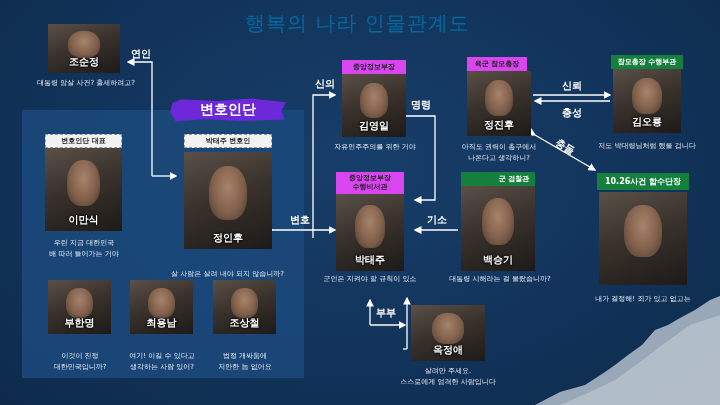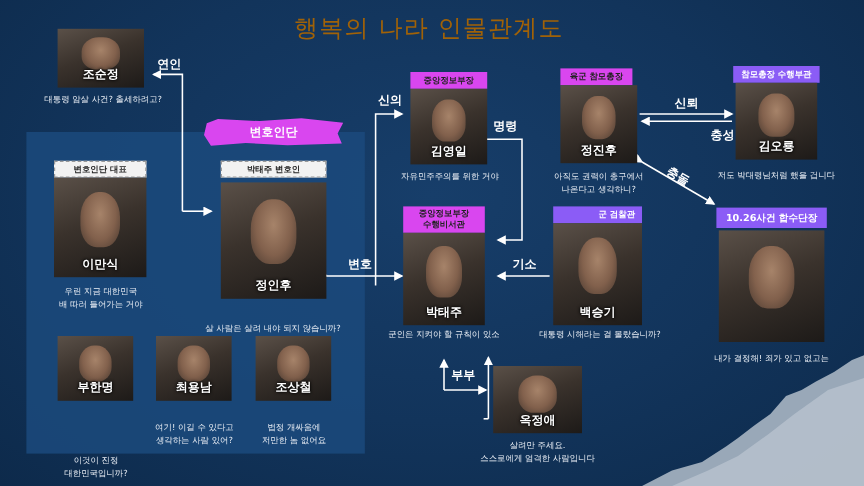--- a/index.html
+++ b/index.html
@@ -6,33 +6,33 @@
   html, body { width: 720px; height: 405px; overflow: hidden; }
   body {
     position: relative;
     background: radial-gradient(ellipse at 50% 40%, #173e6a 0%, #12345b 55%, #0d2a4b 100%);
     font-family: "DejaVu Sans", "Liberation Sans", sans-serif;
     color: #fff;
   }
   .abs { position: absolute; }
   .title {
     left: 245px; top: 10px; width: 240px;
-    font-family: "DejaVu Serif", serif; font-size: 20px; color: #a16207;
+    font-family: "DejaVu Serif", serif; font-size: 20px; color: #0369a1;
     letter-spacing: 1px; white-space: nowrap;
   }
   .panel {
     left: 22px; top: 110px; width: 282px; height: 268px;
     background: #1b4a7c; opacity: 0.85;
   }
   .brush {
     left: 170px; top: 98px; width: 116px; height: 24px;
-    background: #d946ef;
+    background: #6d28d9;
     clip-path: polygon(2% 20%, 10% 5%, 40% 12%, 70% 2%, 100% 18%, 96% 55%, 99% 90%, 60% 96%, 30% 88%, 5% 98%, 0% 60%);
     display: flex; align-items: center; justify-content: center;
-    font-size: 10px; font-weight: bold; color: #fff;
+    font-size: 14px; font-weight: bold; color: #fff;
   }
   .photo {
     position: absolute;
     background: linear-gradient(160deg, #5a5048 0%, #3a322c 45%, #1d1a18 100%);
     overflow: hidden;
   }
   .photo .face {
     position: absolute; left: 28%; top: 14%; width: 44%; height: 56%;
     border-radius: 45% 45% 40% 40%;
     background: radial-gradient(ellipse at 50% 40%, #b28c70 0%, #8a6650 55%, #4b3a30 100%);
@@ -43,21 +43,21 @@
     text-align: center; font-weight: bold; font-size: 10px; color: #fff;
     text-shadow: 0 0 3px #000, 0 0 2px #000;
   }
   .tag {
     position: absolute; height: 14px; font-size: 7px; font-weight: bold;
     display: flex; align-items: center; justify-content: center;
     white-space: nowrap;
   }
   .tag.grey { background: #d946ef; color: #222; }
   .tag.white { background: #f2f2f2; color: #222; border: 1px dashed #999; }
-  .tag.blue { background: #8b5cf6; color: #fff; }
+  .tag.blue { background: #15803d; color: #fff; }
   .quote {
     position: absolute; font-size: 7px; color: #e9eef5; text-align: center;
     line-height: 11px; white-space: nowrap;
   }
   .rel {
     position: absolute; font-size: 10px; font-weight: bold; color: #fff;
     white-space: nowrap;
   }
   svg.lines { position: absolute; left: 0; top: 0; width: 720px; height: 405px; }
   .paper {
@@ -104,21 +104,21 @@
   </g>
 </svg>
 
 <div class="rel" style="left:131px;top:47px;">연인</div>
 <div class="rel" style="left:315px;top:77px;">신의</div>
 <div class="rel" style="left:411px;top:98px;">명령</div>
 <div class="rel" style="left:290px;top:213px;">변호</div>
 <div class="rel" style="left:427px;top:213px;">기소</div>
 <div class="rel" style="left:376px;top:306px;">부부</div>
 <div class="rel" style="left:562px;top:79px;">신뢰</div>
-<div class="rel" style="left:592px;top:106px;">충성</div>
+<div class="rel" style="left:562px;top:106px;">충성</div>
 <div class="rel" style="left:555px;top:140px;transform:rotate(30deg);">충돌</div>
 
 <div class="photo" style="left:48px;top:24px;width:72px;height:49px;">
   <div class="face"></div>
   <div class="name">조순정</div>
 </div>
 <div class="quote" style="left:36px;top:78px;width:100px;">대통령 암살 사건? 출세하려고?</div>
 
 <div class="tag white" style="left:45px;top:134px;width:77px;">변호인단 대표</div>
 <div class="photo" style="left:45px;top:148px;width:77px;height:83px;">
@@ -134,21 +134,21 @@
 <div class="photo" style="left:184px;top:152px;width:88px;height:97px;">
   <div class="face"></div>
   <div class="name">정인후</div>
 </div>
 <div class="quote" style="left:170px;top:257px;width:115px;margin-top:12px;">살 사람은 살려 내야 되지 않습니까?</div>
 
 <div class="photo" style="left:48px;top:280px;width:63px;height:54px;">
   <div class="face"></div>
   <div class="name">부한명</div>
 </div>
-<div class="quote" style="left:46px;top:351px;width:68px;margin-top:28px;">
+<div class="quote" style="left:46px;top:351px;width:68px;">
   <div>이것이 진정</div>
   <div>대한민국입니까?</div>
 </div>
 
 <div class="photo" style="left:130px;top:280px;width:63px;height:54px;">
   <div class="face"></div>
   <div class="name">최용남</div>
 </div>
 <div class="quote" style="left:120px;top:351px;width:84px;">
   <div>여기! 이길 수 있다고</div>

